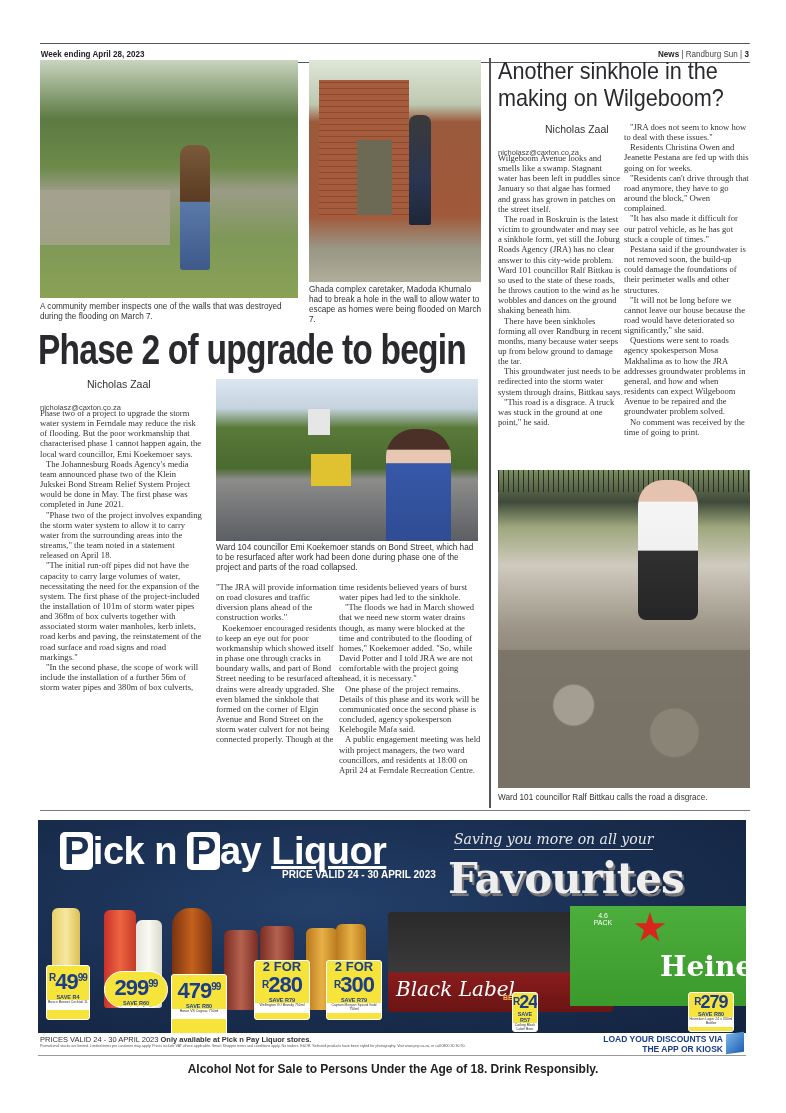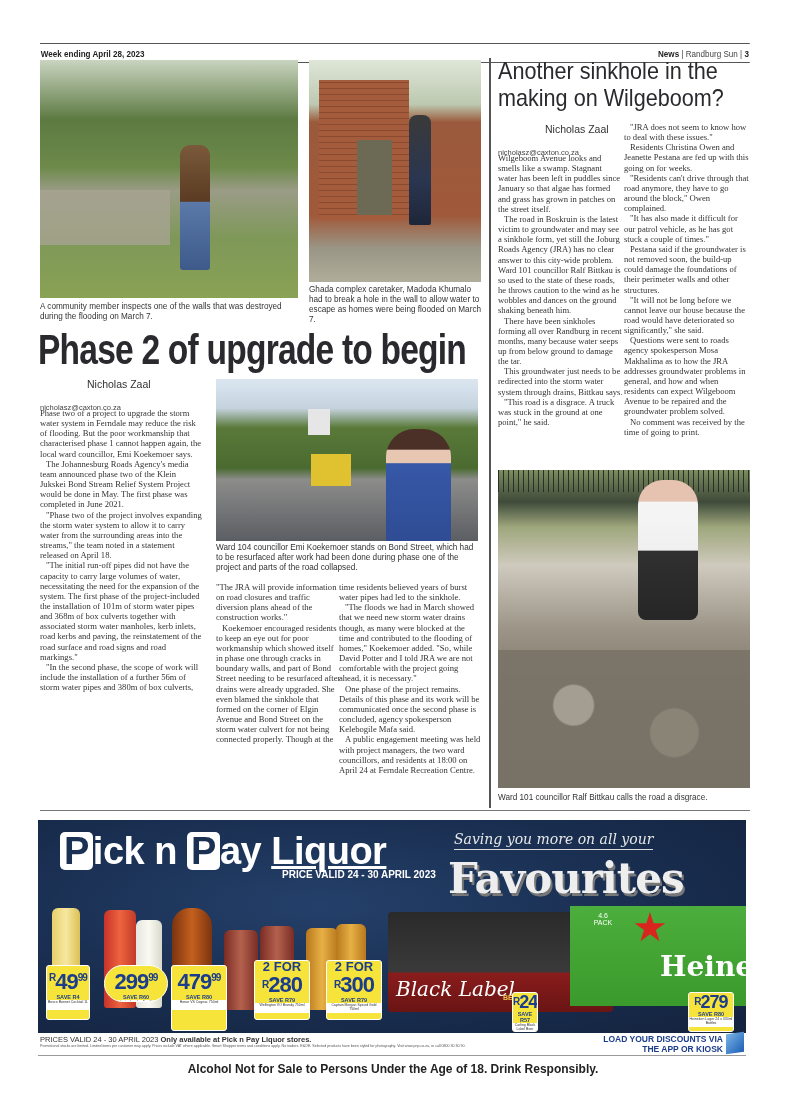--- a/index.html
+++ b/index.html
@@ -154,26 +154,26 @@
     <div class="abs" style="left:62px; top:2px; font-size:40px; line-height:40px; color:#d8261e;">★</div>
     <div class="abs" style="left:22px; top:6px; width:22px; font-family:'Liberation Sans',sans-serif; font-size:7px; color:#fff; text-align:center;">4.6 PACK</div>
     <div class="abs" style="left:58px; top:44px; font-family:'DejaVu Serif',serif; font-weight:bold; font-size:28px; color:#fff;margin-left:32px;">Heinek</div>
   </div>
 
   <div class="abs tag" style="left:8px; top:145px; width:44px; height:55px;">
     <div class="price"><small>R</small><span>49</span><sup>99</sup></div>
     <div class="save">SAVE R4</div>
     <div class="desc">Bosco Bonnet Cocktail 1L</div>
   </div>
-  <div class="abs tag" style="left:66px; top:145px; width:64px; height:37px;border-radius:19px;">
+  <div class="abs tag" style="left:66px; top:151px; width:64px; height:37px;border-radius:19px;">
     <div class="price"><span>299</span><sup>99</sup></div>
     <div class="save">SAVE R60</div>
     <div class="desc">Beefeater London Dry Gin &amp; Schweppes Mixers</div>
   </div>
-  <div class="abs tag" style="left:133px; top:145px; width:56px; height:66px;">
+  <div class="abs tag" style="left:133px; top:154px; width:56px; height:66px;">
     <div class="price"><span>479</span><sup>99</sup></div>
     <div class="save">SAVE R80</div>
     <div class="desc">Honor VS Cognac 750ml</div>
   </div>
   <div class="abs tag" style="left:216px; top:140px; width:56px; height:60px;">
     <div class="twofor">2 FOR</div>
     <div class="price"><small>R</small><span>280</span></div>
     <div class="save">SAVE R79</div>
     <div class="desc">Wellington VO Brandy 750ml</div>
   </div>

